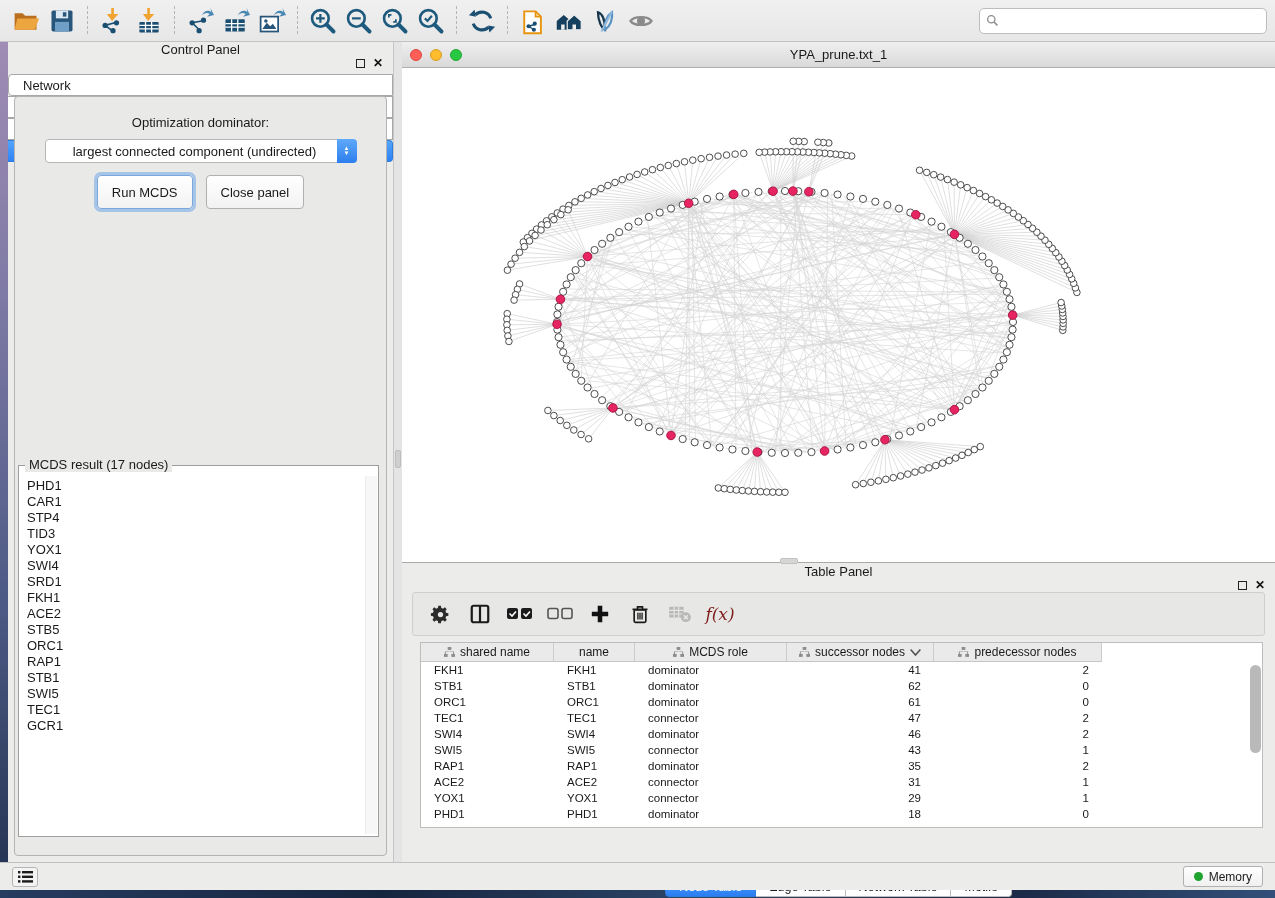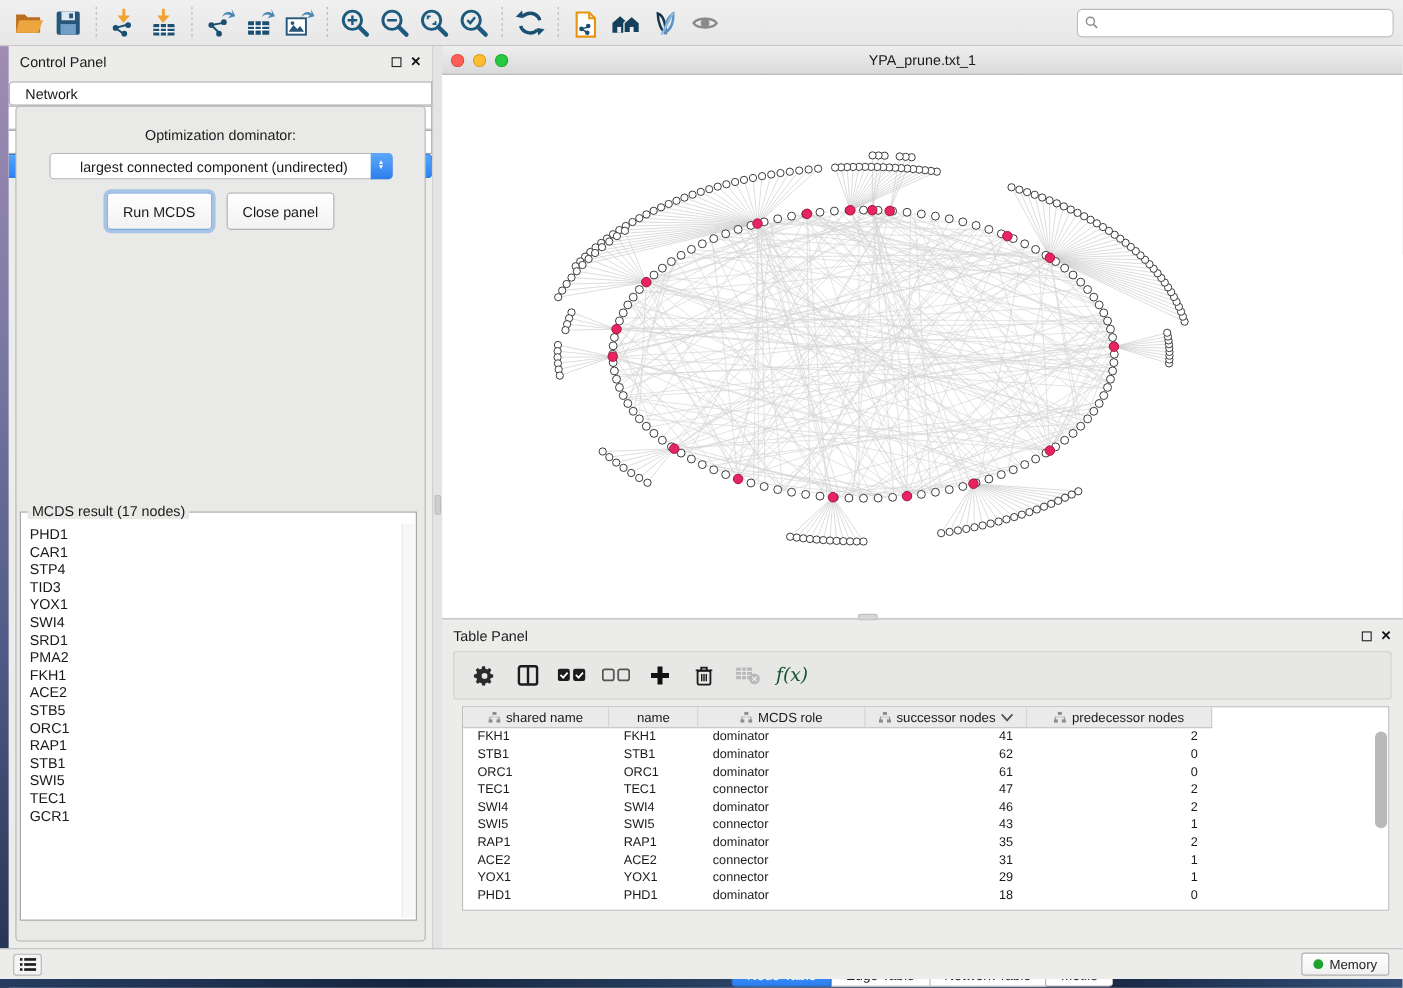--- a/index.html
+++ b/index.html
@@ -24,21 +24,21 @@
   .wall-left { position:absolute; left:0; top:42px; width:8px; height:856px;
     background:linear-gradient(#a08cb4,#7d7aa5,#4d5a85,#243а5e,#1d2b49);
     background:linear-gradient(#a08cb4 0%,#7d7aa5 30%,#4d5a85 65%,#22314f 100%); }
   .wall-bottom { position:absolute; left:0; top:890px; width:1275px; height:8px;
     background:linear-gradient(90deg,#263c60,#16253f 30%,#2c4568 55%,#1b2a47 80%,#33507a); }
 
   
   .control-panel { position:absolute; left:8px; top:42px; width:386px; height:820px;
     background:#ececea; border-right:1px solid #c6c6c6; }
   .panel-titlebar { height:28px; display:flex; align-items:center; padding:0 10px;
-    font-size:13px; }
+    font-size:13px;flex-direction:column; }
   .panel-ctrls { margin-left:auto; display:flex; gap:8px; align-items:center; }
   .float-box { width:9px; height:9px; border:1.5px solid #222; display:inline-block; }
   .close-x { font-size:12px; font-weight:800; color:#111; line-height:1; }
 
   .tab-row { position:absolute; left:0; top:32px; width:100%; display:flex; justify-content:center;flex-direction:column; }
   .tab { height:22px; padding:0 14px; display:flex; align-items:center; font-size:13px;
     background:#fff; border:1px solid #a8a8a8; border-left-width:0; }
   .tab:first-child { border-left-width:1px; border-radius:4px 0 0 4px; }
   .tab:last-child { border-radius:0 4px 4px 0; }
   .tab.sel { background:linear-gradient(#53a5fc,#2e82f3); border-color:#2e7ce0; color:#fff; }
@@ -87,21 +87,21 @@
   .net-canvas { width:873px; height:494px; background:#fff; }
   .h-grip { position:absolute; left:378px; top:516px; width:18px; height:6px;
     background:#d6d6d6; border:1px solid #c2c2c2; border-radius:2px; }
 
   
   .table-panel { position:absolute; left:0; top:522px; width:873px; height:298px; background:#ececea; }
   .tp-toolbar { position:absolute; left:10px; right:10px; top:28px; height:44px;
     background:#e7e7e5; border:1px solid #cfcfcf; border-radius:3px;
     display:flex; align-items:center; gap:14px; padding:0 14px; }
   .tp-ic { width:26px; height:26px; display:flex; align-items:center; justify-content:center; }
-  .fx { font-family:"DejaVu Serif", serif; font-style:italic; font-size:17px; color:#14532d; }
+  .fx { font-family:"DejaVu Serif", serif; font-style:italic; font-size:17px; color:#7f1d1d; }
 
   .tablewrap { position:absolute; left:18px; right:12px; top:78px; height:186px;
     background:#fff; border:1px solid #bdbdbd; }
   .thead { display:flex; height:19px; font-size:12px; }
   .th { background:#eaeaea; border-right:1px solid #cccccc; border-bottom:1px solid #c6c6c6;
     display:flex; align-items:center; justify-content:center; gap:5px; }
   .th svg { width:11px; height:11px; }
   .tbody { position:absolute; left:0; right:13px; top:19px; bottom:0; overflow:hidden; }
   .trow { display:flex; height:16px; font-size:11.5px; align-items:center; }
   .td { overflow:hidden; white-space:nowrap; }
@@ -313,21 +313,20 @@
     <div class="mcds-fieldset">
       <span class="mcds-legend">MCDS result (17 nodes)</span>
       <div class="mcds-list">
           <div>PHD1</div>
           <div>CAR1</div>
           <div>STP4</div>
           <div>TID3</div>
           <div>YOX1</div>
           <div>SWI4</div>
           <div>SRD1</div>
-          <div>PMA2</div>
           <div>FKH1</div>
           <div>ACE2</div>
           <div>STB5</div>
           <div>ORC1</div>
           <div>RAP1</div>
           <div>STB1</div>
           <div>SWI5</div>
           <div>TEC1</div>
           <div>GCR1</div>
         </div>

